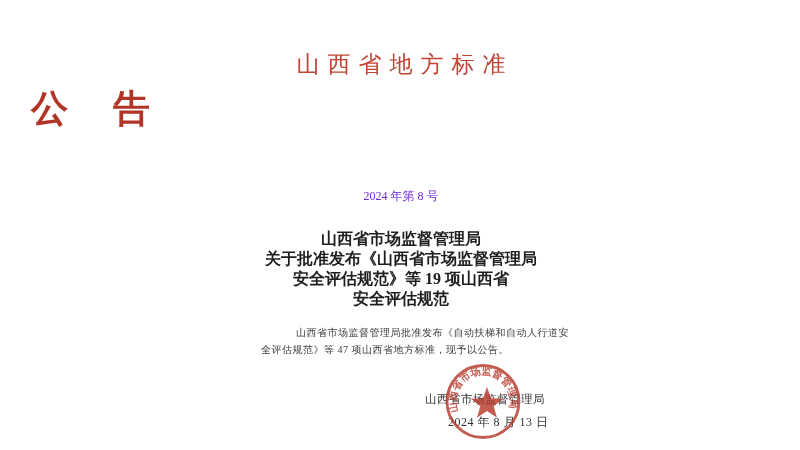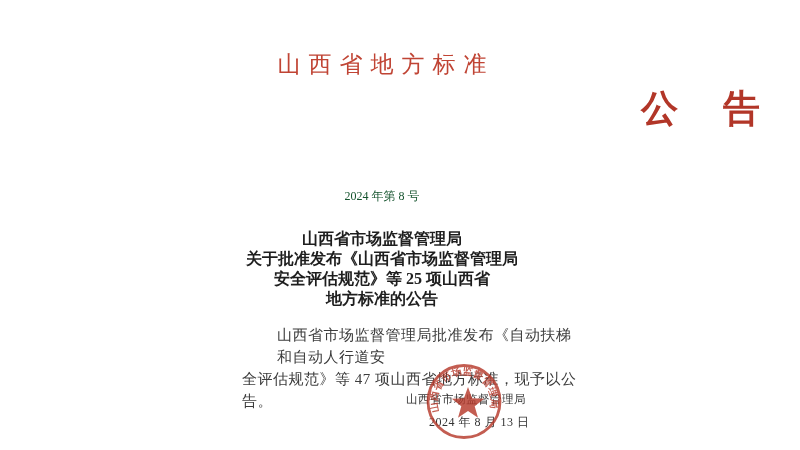--- a/index.html
+++ b/index.html
@@ -10,57 +10,58 @@
     --body-gray:#3c3c3c;
     --page-bg:#ffffff;
   }
   html,body{margin:0;padding:0;background:#fff;}
   .page{
     position:relative;
     width:764px;height:450px;
     background:var(--page-bg);
     overflow:hidden;
     font-family:"Liberation Serif","DejaVu Serif",serif;
+    margin-left:19px;
   }
   .masthead-title{
     position:absolute;top:49px;left:0;right:0;
     text-align:center;
     font-size:23px;
     letter-spacing:8px;
     text-indent:8px;
     color:var(--masthead-red);
     font-weight:500;
   }
   .announcement-title{
     position:absolute;top:84px;left:8px;right:0;
-    text-align:right;
+    text-align:left;
     font-size:37px;
     font-weight:700;
     letter-spacing:4px;
     text-indent:4px;
     color:var(--announcement-red);
   }
   .doc-number{
     position:absolute;top:188px;left:0;right:0;
     text-align:center;
     font-size:12px;
-    color:#14532d;
+    color:#6d28d9;
   }
   .notice-heading{
     position:absolute;top:229px;left:0;right:0;
     text-align:center;
     font-size:16px;
     font-weight:700;
     line-height:20px;
     color:var(--heading-black);
   }
   .notice-body{
     position:absolute;top:324px;left:242px;width:336px;
-    font-size:15px;
-    line-height:22px;
+    font-size:10px;
+    line-height:17px;
     color:var(--body-gray);
     letter-spacing:0.5px;
   }
   .body-line.indent{padding-left:35px;}
   .signature-agency{
     position:absolute;top:392px;left:406px;
     font-size:11.5px;
     color:#333333;
     letter-spacing:0.5px;
   }
@@ -89,22 +90,22 @@
 
   <div class="masthead-title">山西省地方标准</div>
 
   <div class="announcement-title">公　告</div>
 
   <div class="doc-number">2024 年第 8 号</div>
 
   <div class="notice-heading">
     <div>山西省市场监督管理局</div>
     <div>关于批准发布《山西省市场监督管理局</div>
-    <div>安全评估规范》等 25 项山西省</div>
-    <div>地方标准的公告</div>
+    <div>安全评估规范》等 19 项山西省</div>
+    <div>安全评估规范</div>
   </div>
 
   <div class="notice-body">
     <div class="body-line indent">山西省市场监督管理局批准发布《自动扶梯和自动人行道安</div>
     <div class="body-line">全评估规范》等 47 项山西省地方标准，现予以公告。</div>
   </div>
 
   <div class="signature-agency">山西省市场监督管理局</div>
 
   <div class="signature-date">2024 年 8 月 13 日</div>

